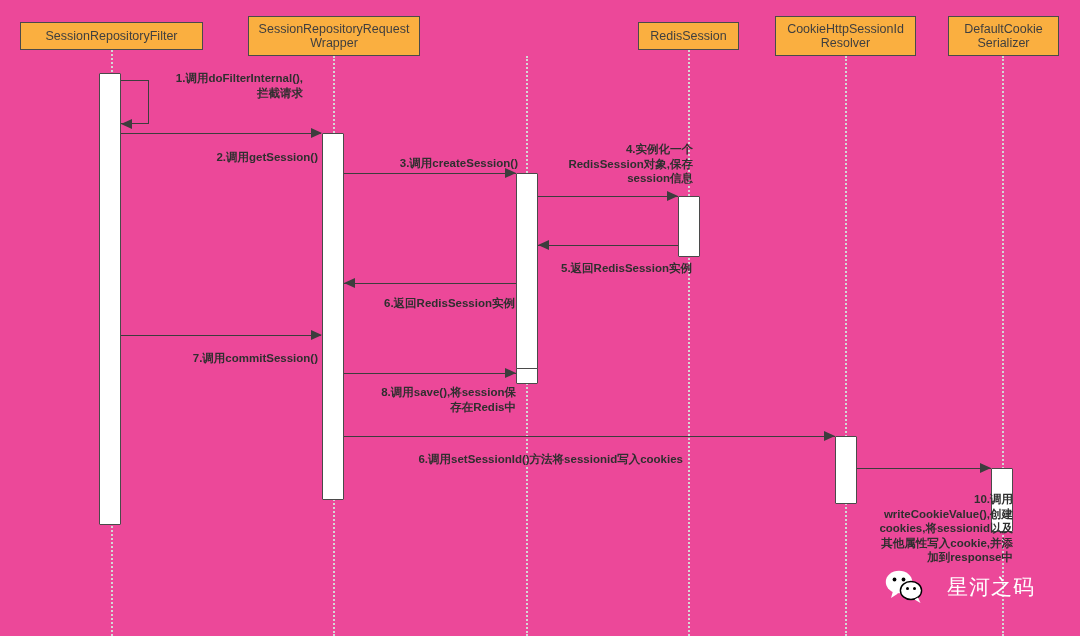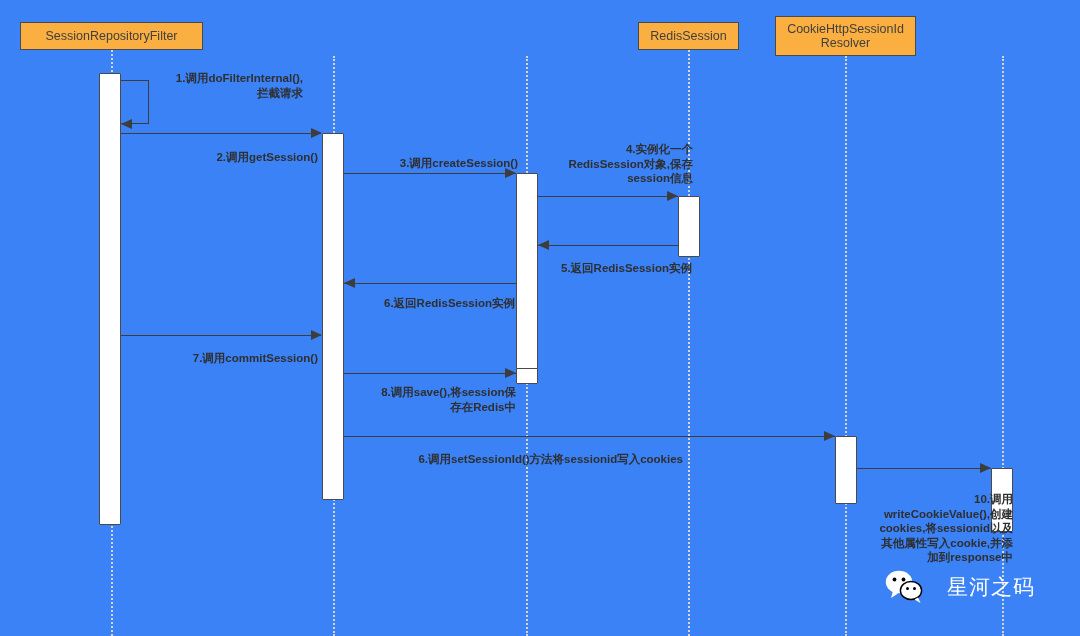--- a/index.html
+++ b/index.html
@@ -4,21 +4,21 @@
 <style>
   html, body {
     margin: 0;
     padding: 0;
     background: #000;
   }
   #canvas {
     position: relative;
     width: 1080px;
     height: 636px;
-    background: #3b82f6;
+    background: #ec4899;
     overflow: hidden;
     font-family: "Liberation Sans", "DejaVu Sans", sans-serif;
   }
   
   .participant {
     position: absolute;
     box-sizing: border-box;
     background: #FAAF40;
     border: 1.5px solid #4a4a4a;
     color: #3f3f3f;
@@ -100,31 +100,39 @@
   <div class="lifeline" style="left:333px; top:56px;  height:580px;"></div>
   <div class="lifeline" style="left:526px; top:56px;  height:580px;"></div>
   <div class="lifeline" style="left:688px; top:50px;  height:586px;"></div>
   <div class="lifeline" style="left:845px; top:56px;  height:580px;"></div>
   <div class="lifeline" style="left:1002px; top:56px; height:580px;"></div>
 
   <div class="participant" style="left:20px; top:22px; width:183px; height:28px;">
     <span>SessionRepositoryFilter</span>
   </div>
 
+  <div class="participant" style="left:248px; top:16px; width:172px; height:40px;">
+    <span>SessionRepositoryRequest
+Wrapper</span>
+  </div>
 
 
   <div class="participant" style="left:638px; top:22px; width:101px; height:28px;">
     <span>RedisSession</span>
   </div>
 
   <div class="participant" style="left:775px; top:16px; width:141px; height:40px;">
     <span>CookieHttpSessionId
 Resolver</span>
   </div>
 
+  <div class="participant" style="left:948px; top:16px; width:111px; height:40px;">
+    <span>DefaultCookie
+Serializer</span>
+  </div>
 
   <div class="activation" style="left:99px;  top:73px;  width:22px; height:452px;"></div>
   <div class="activation" style="left:322px; top:133px; width:22px; height:367px;"></div>
   <div class="activation" style="left:516px; top:173px; width:22px; height:210px;"></div>
   <div class="activation" style="left:678px; top:196px; width:22px; height:61px;"></div>
   <div class="activation" style="left:516px; top:368px; width:22px; height:16px;"></div>
   <div class="activation" style="left:835px; top:436px; width:22px; height:68px;"></div>
   <div class="activation" style="left:991px; top:468px; width:22px; height:64px;"></div>
 
   <div class="self-call" style="left:121px; top:80px; width:28px; height:44px;"></div>

